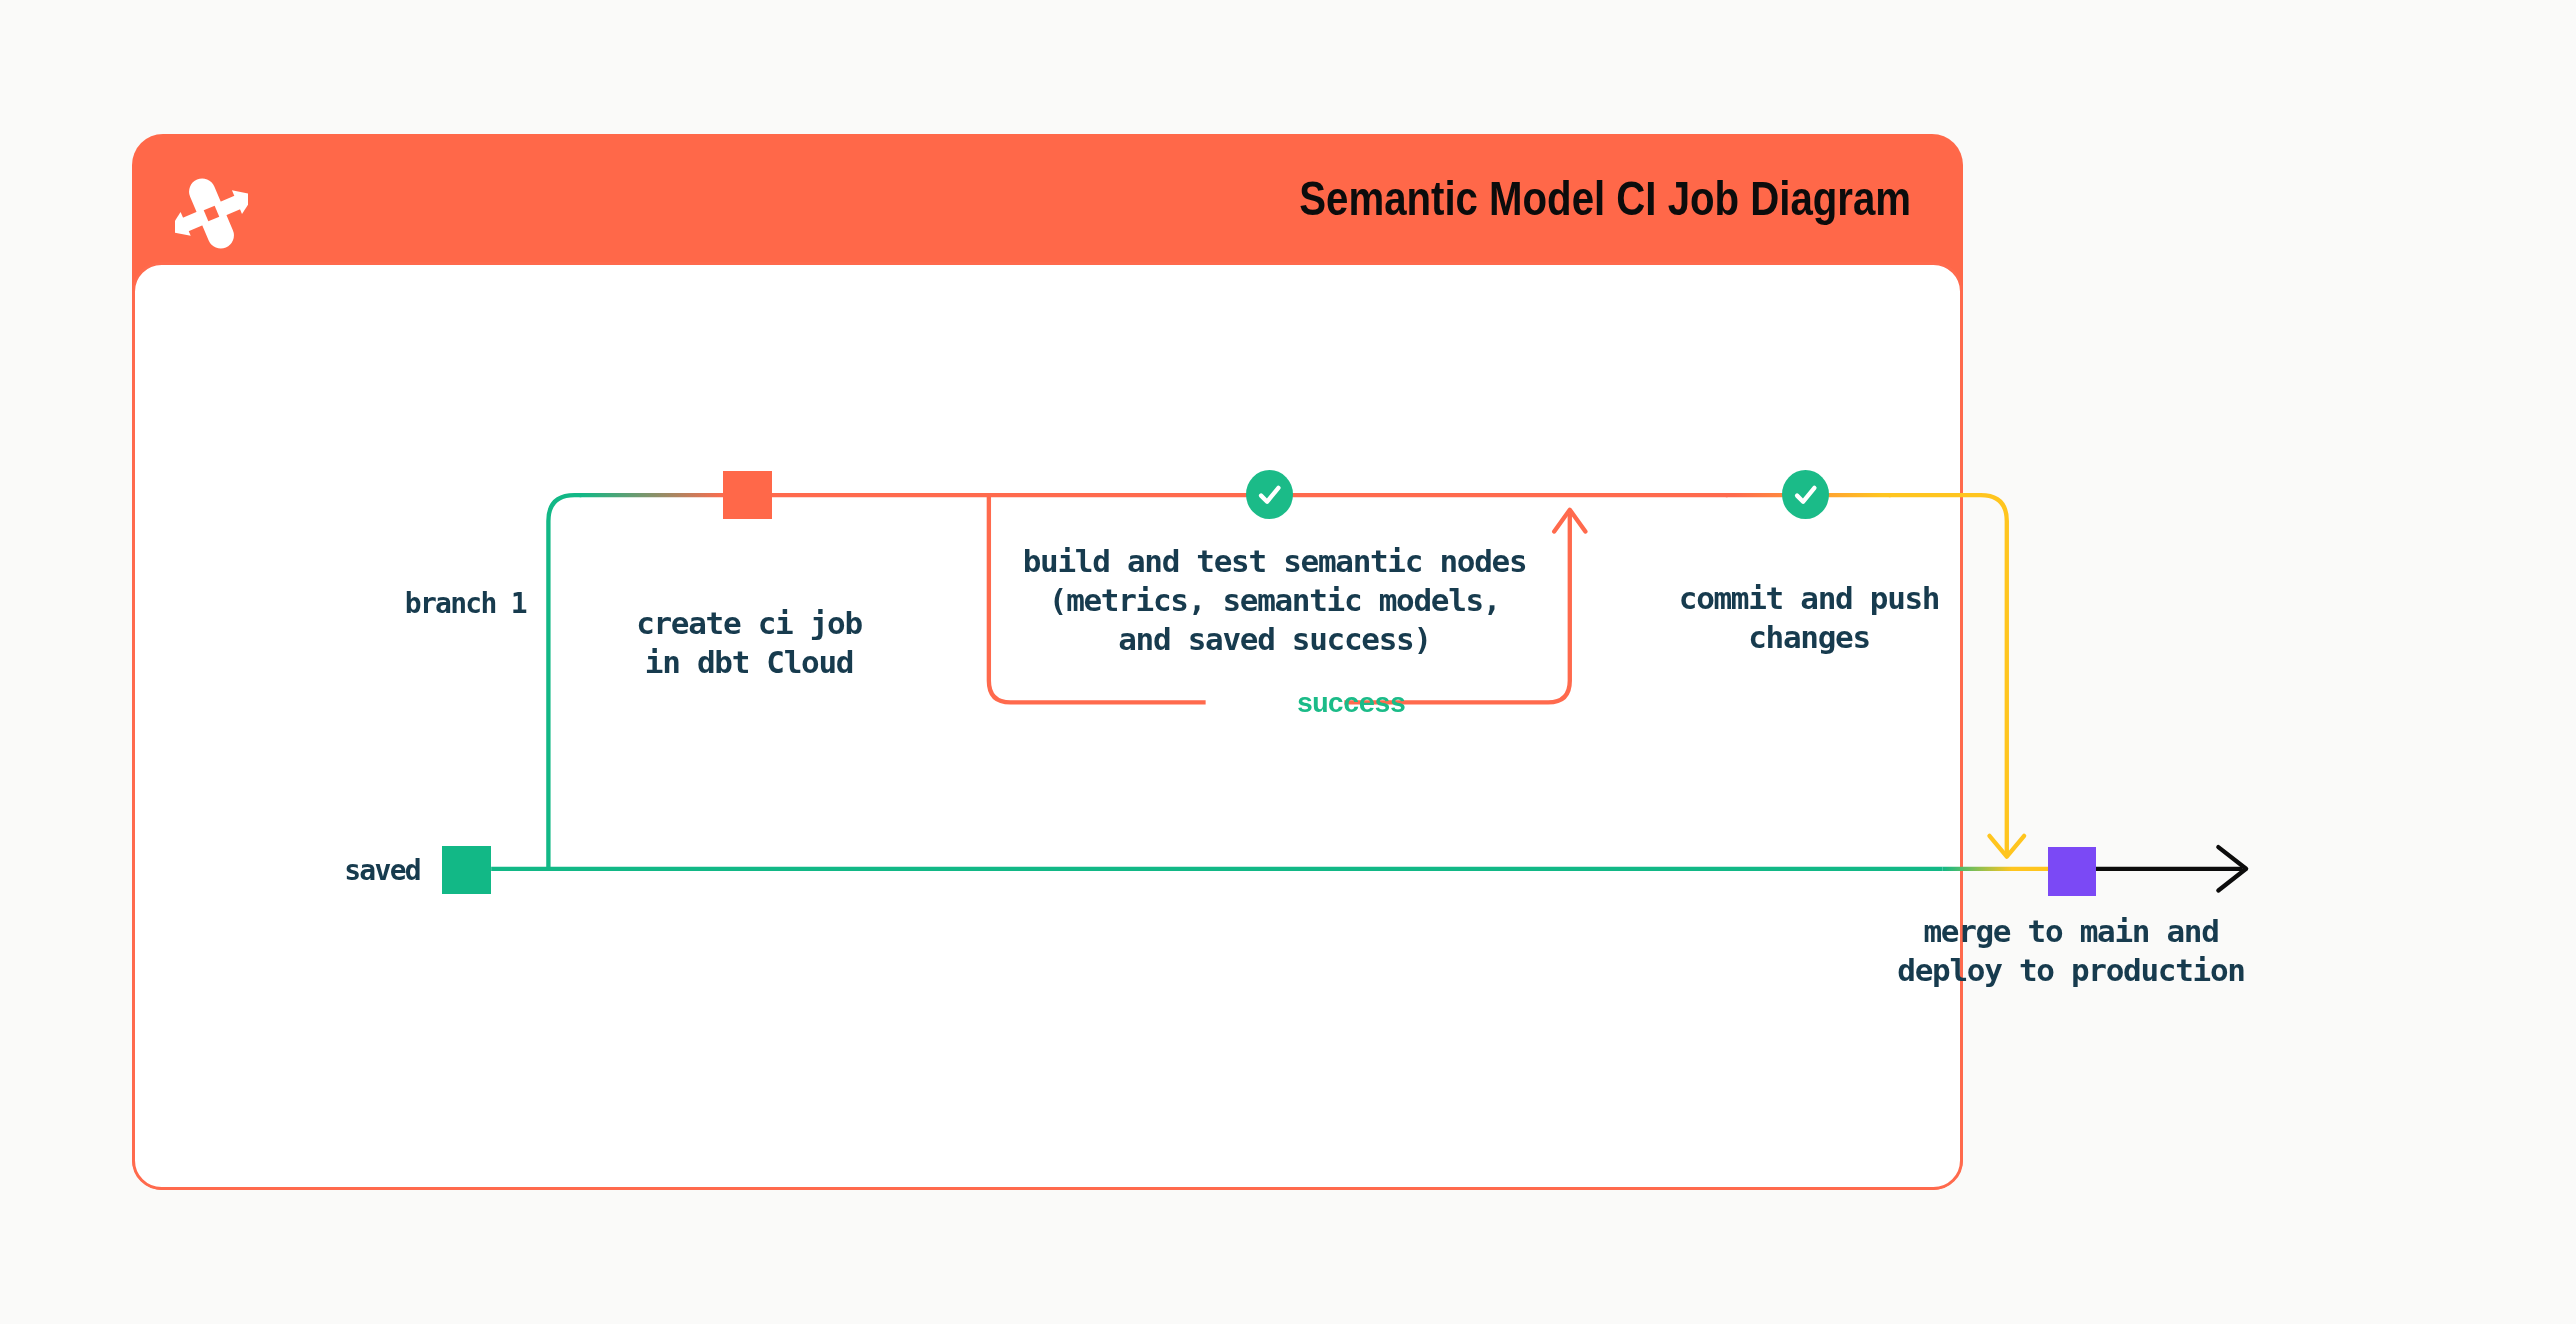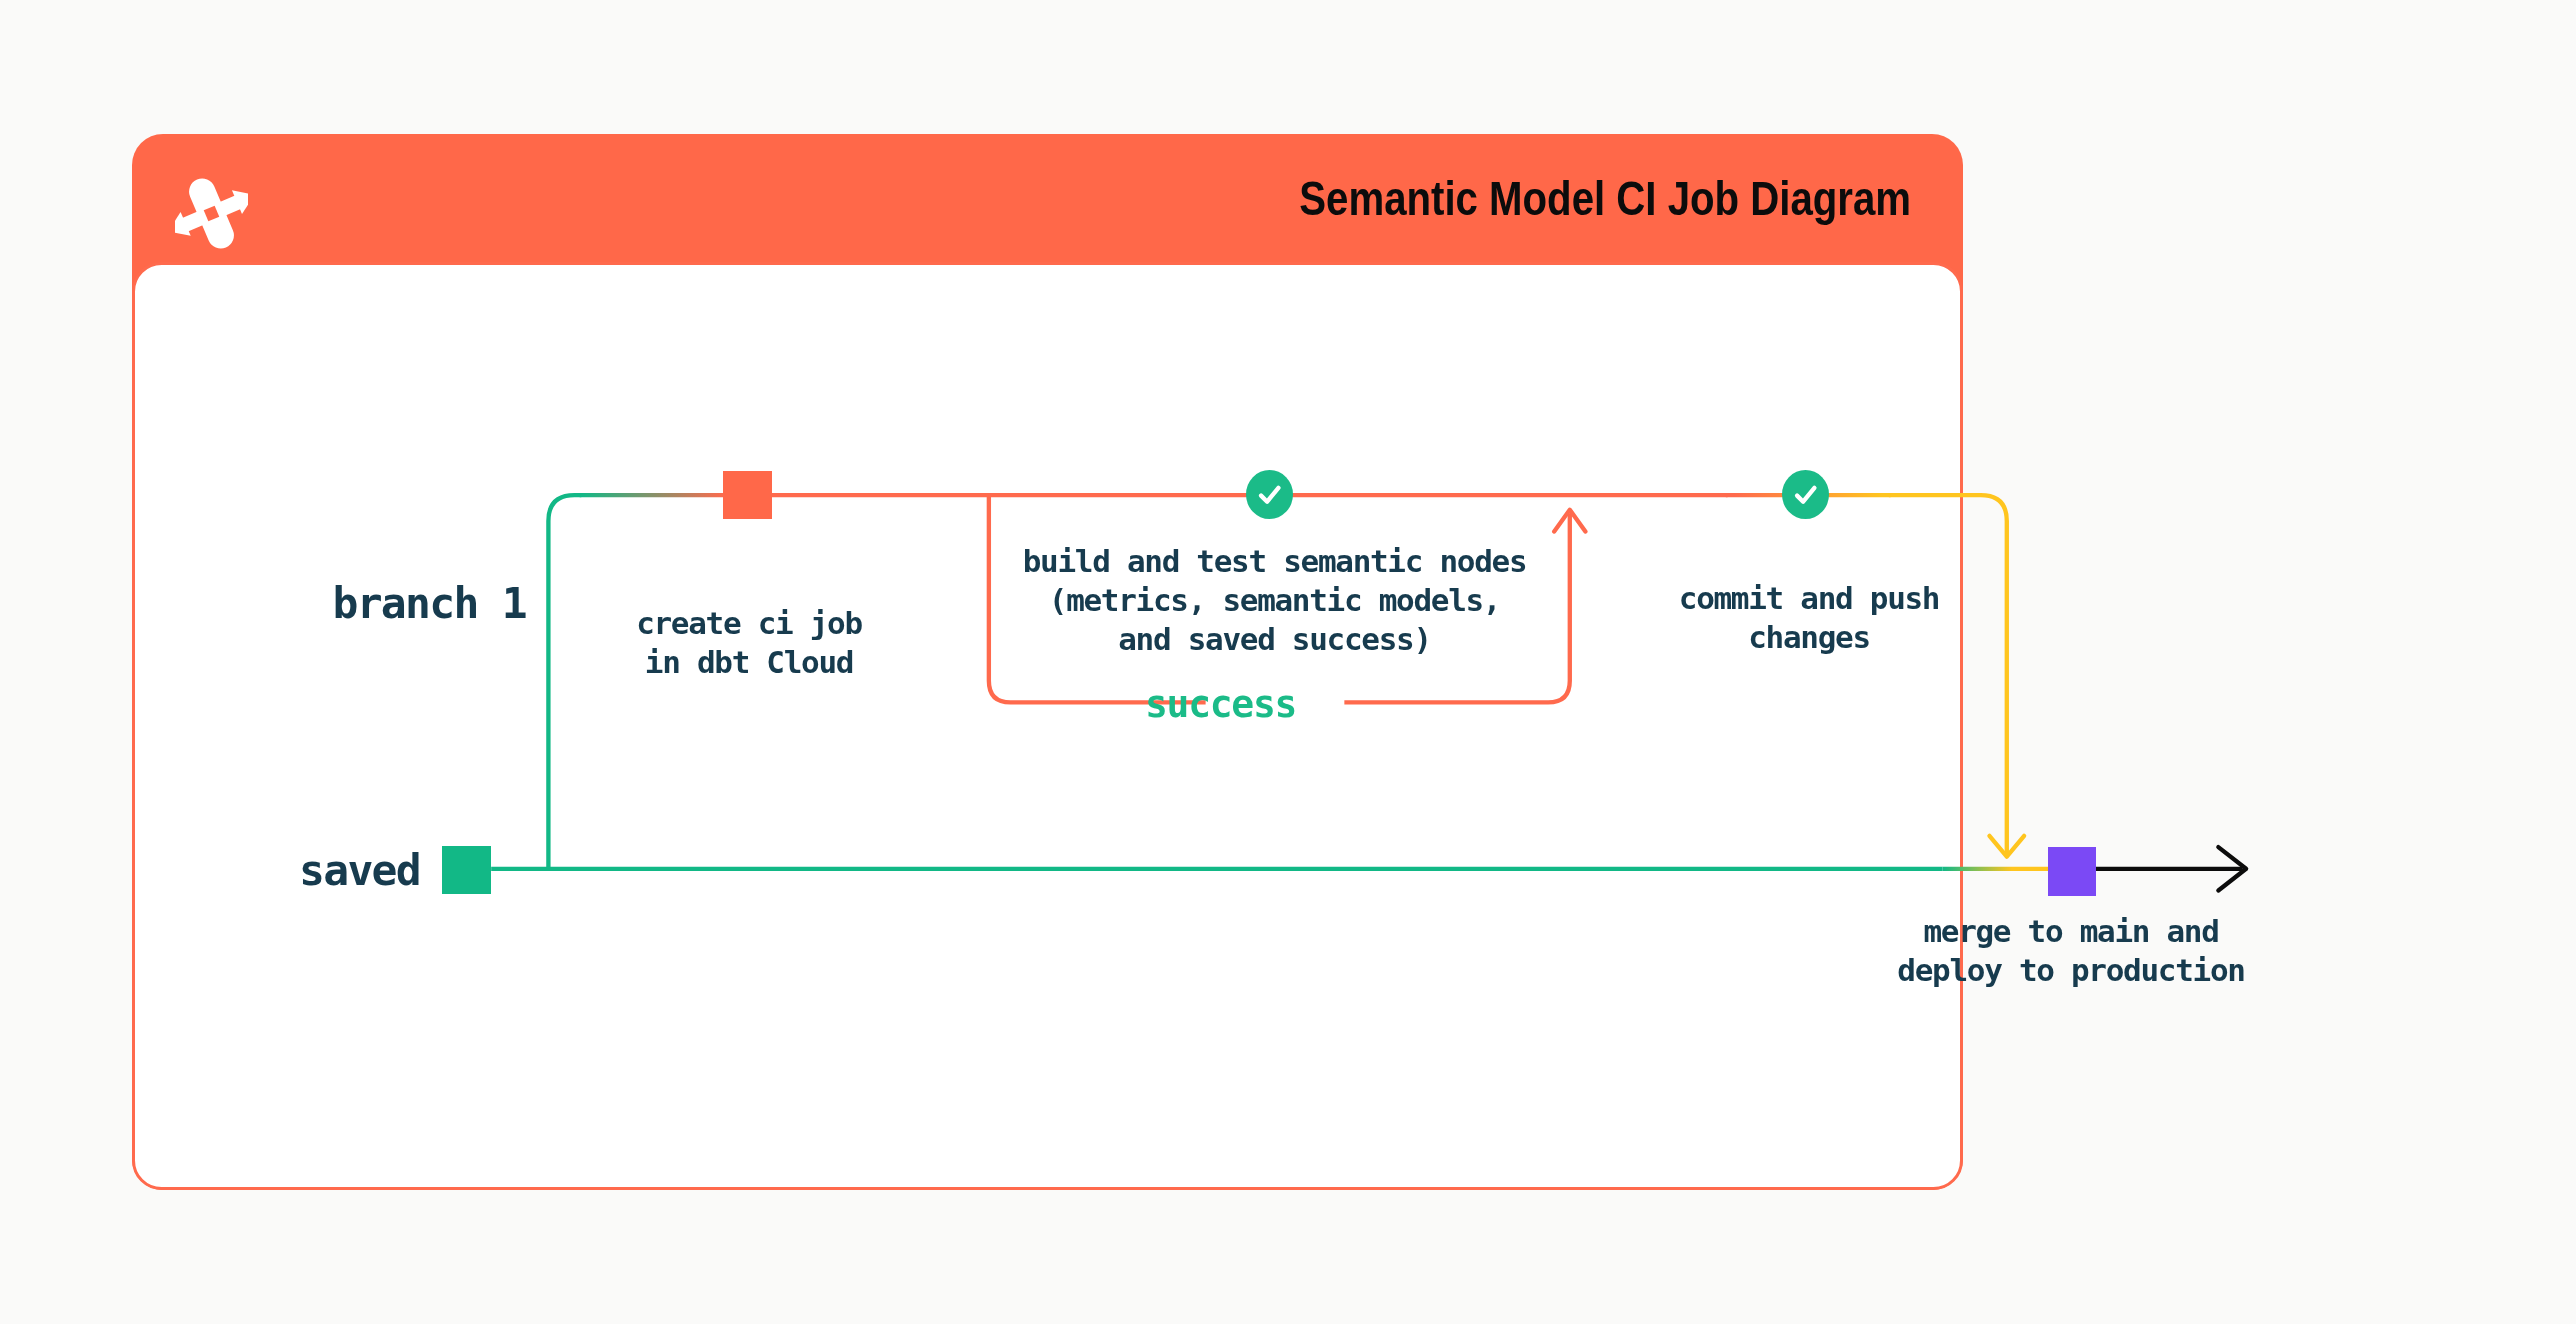--- a/index.html
+++ b/index.html
@@ -20,32 +20,33 @@
   }
   .logo{position:absolute;left:43px;top:42px;width:73px;height:75px;}
   .title{
     position:absolute;right:52px;top:36px;
     font-family:"Liberation Sans","DejaVu Sans",sans-serif;
     font-weight:bold;font-size:49px;line-height:56px;color:#0C0C0C;
     transform:scaleX(0.82);transform-origin:100% 50%;white-space:nowrap;
   }
   svg.flow{position:absolute;left:0;top:0;width:2576px;height:1324px;}
   .branch-label{
-    position:absolute;font-weight:bold;font-size:43px;line-height:49px;
+    position:absolute;font-weight:bold;font-size:28px;line-height:49px;
     letter-spacing:-1.7px;color:var(--navy,#173B4E);text-align:right;white-space:nowrap;
   }
   .node-label{
     position:absolute;font-weight:bold;font-size:31px;line-height:39px;
     letter-spacing:-1.3px;color:var(--navy,#173B4E);text-align:center;
     white-space:pre-line;
   }
   .success-label{
-    position:absolute;font-weight:bold;font-size:38px;line-height:39px;
-    letter-spacing:-1.3px;color:var(--green-bright,#1BBB88);text-align:left;
+    position:absolute;font-weight:bold;font-size:28px;line-height:39px;
+    letter-spacing:-1.3px;color:var(--green-bright,#1BBB88);text-align:right;
     white-space:nowrap;
+    font-family:Liberation Mono, monospace;
   }
   .commit-square{position:absolute;}
   .sq-orange{left:723px;top:471px;width:49px;height:48px;background:var(--orange,#FF6849);}
   .sq-green{left:442px;top:846px;width:49px;height:48px;background:var(--green,#12B886);}
   .sq-purple{left:2048px;top:847px;width:48px;height:49px;background:var(--purple,#7B49F5);}
   .check-circle{
     position:absolute;width:47px;height:49px;border-radius:50%;
     background:var(--green-bright,#1BBB88);display:flex;align-items:center;justify-content:center;
   }
   .check-1{left:1246px;top:470px;}

